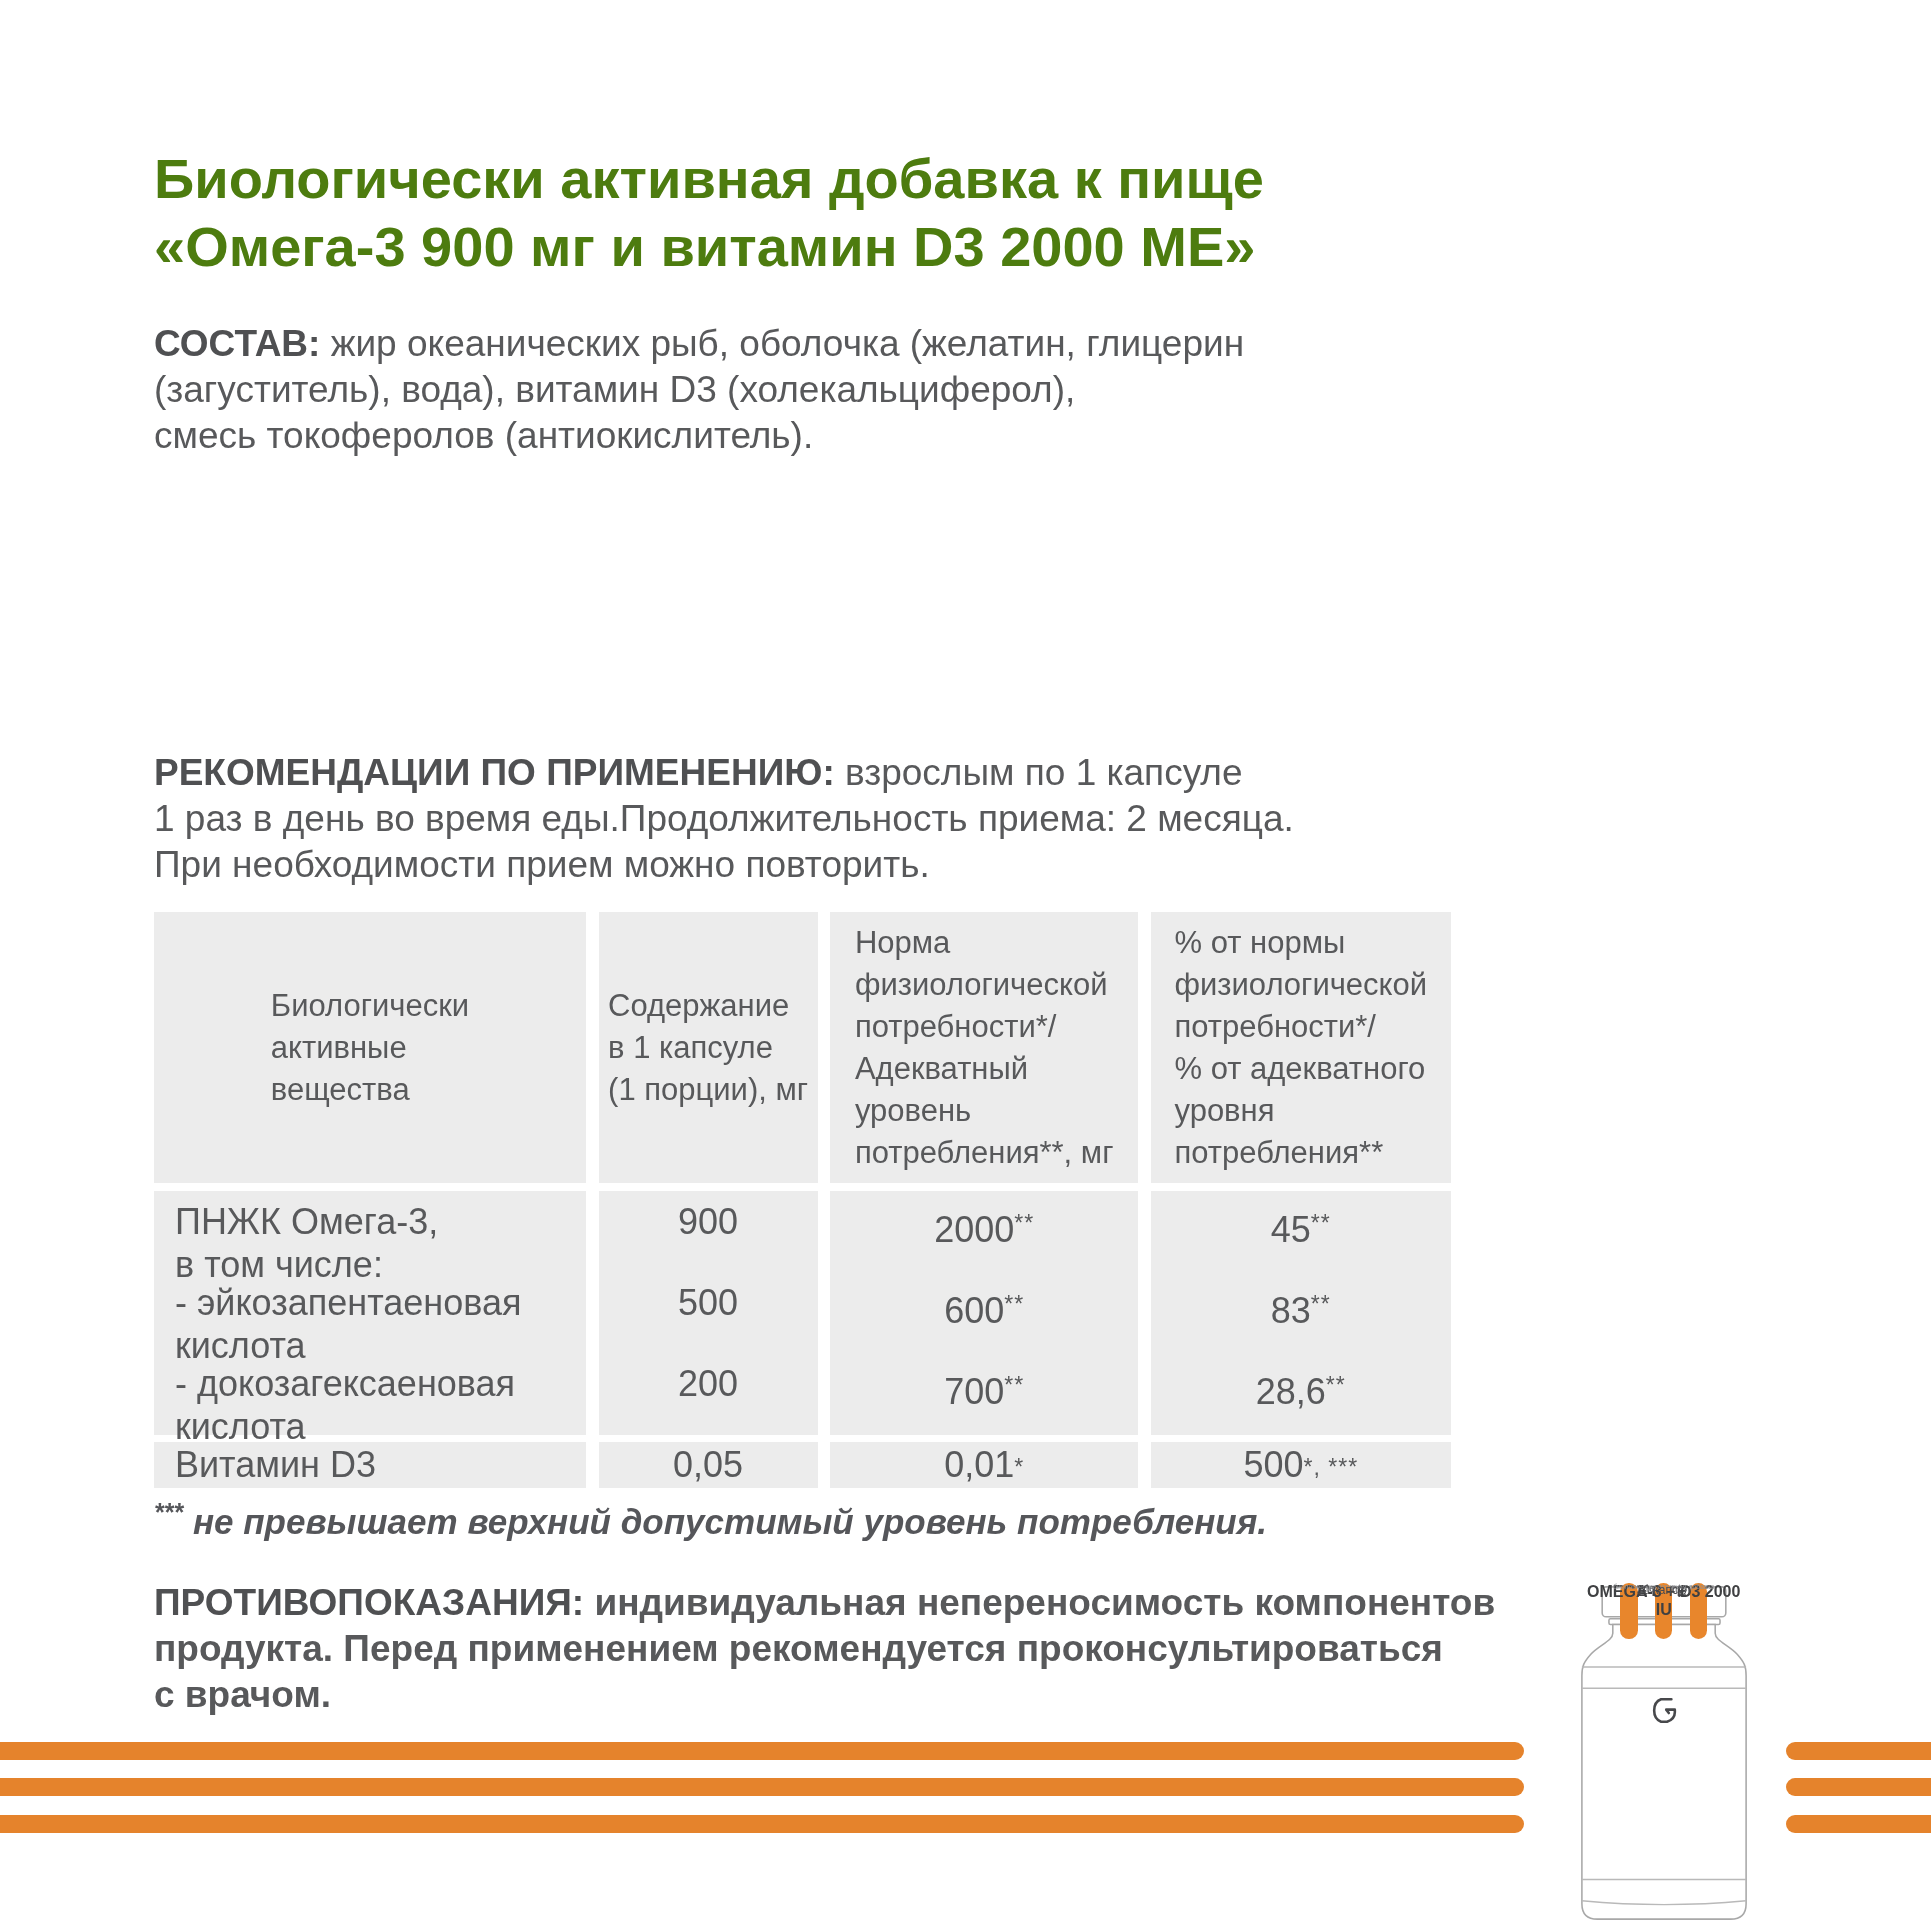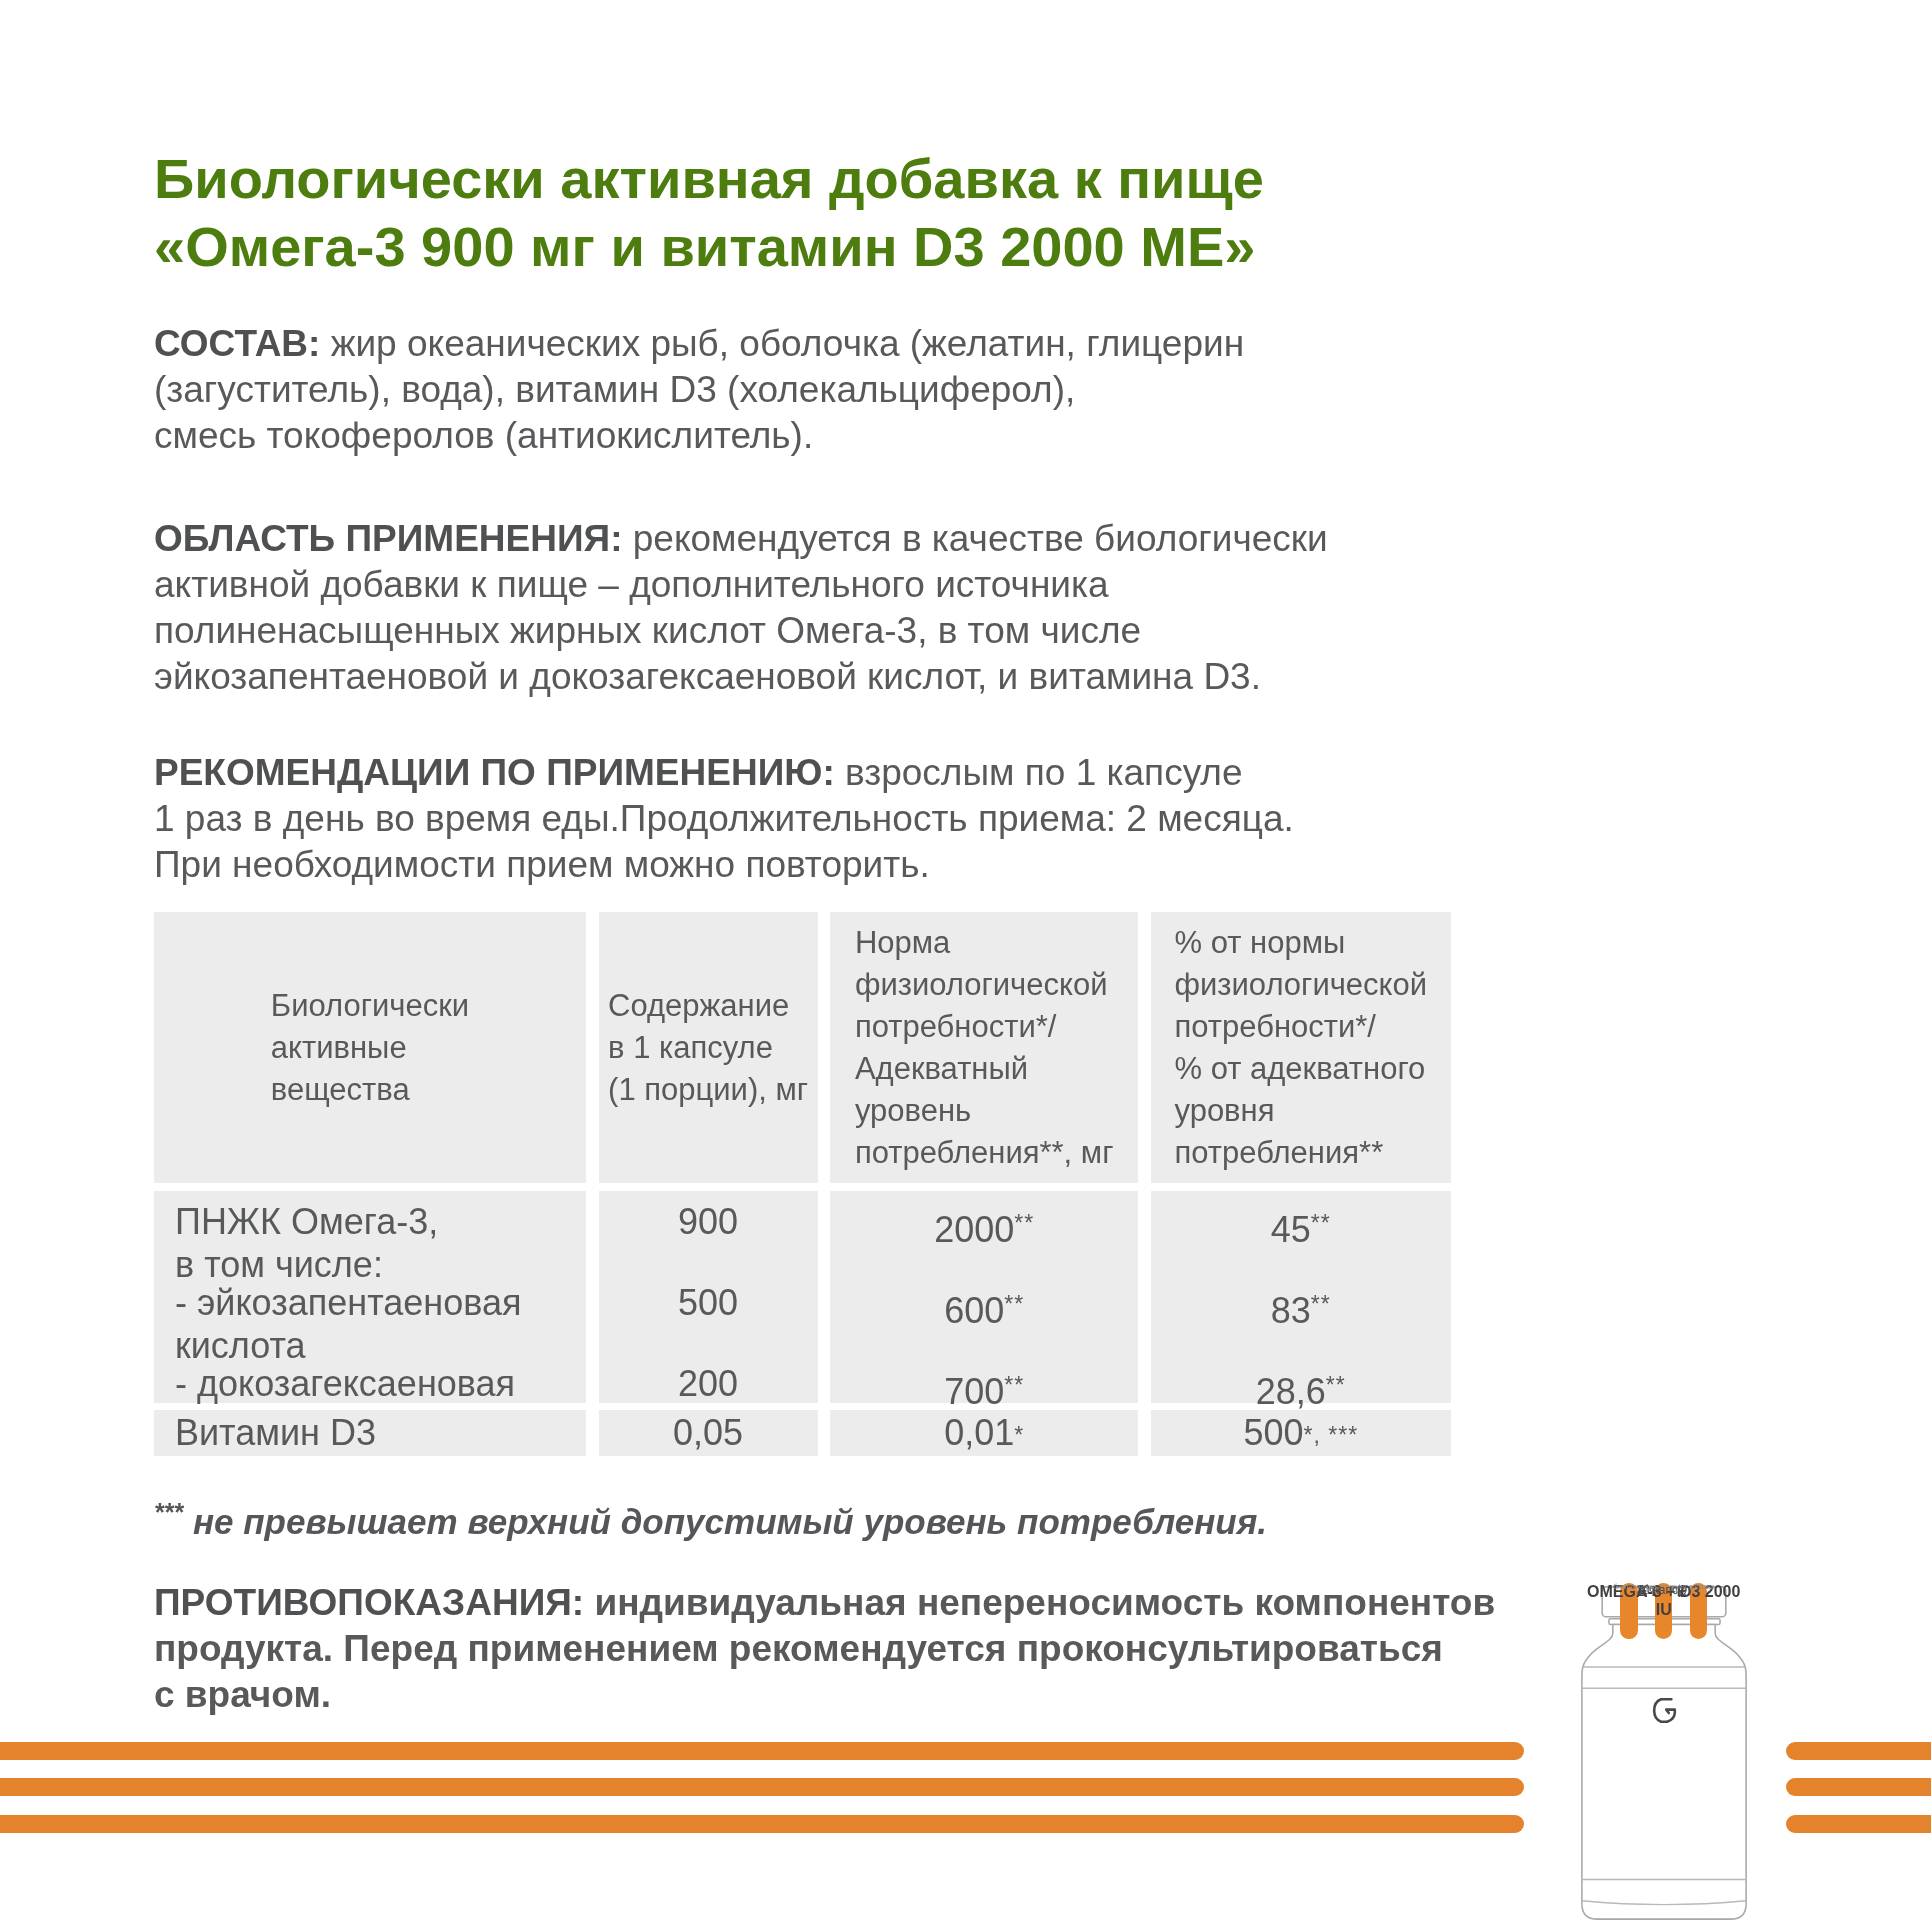--- a/index.html
+++ b/index.html
@@ -17,21 +17,21 @@
   .p-rekom{top:750px;}
   .p-protiv{top:1580px;}
 
   
   .ntable{position:absolute;left:154px;top:912px;width:1295px;}
   .trow{display:grid;grid-template-columns:432px 219px 308px 300px;column-gap:12.6px;}
   .cell{background:#ececec;}
   .thead .cell{height:271px;display:flex;align-items:center;justify-content:center;
                text-align:left;font-size:31px;line-height:42px;}
   .tgroup{margin-top:7.7px;}
-  .tgroup .cell{height:212px;box-sizing:border-box;}
+  .tgroup .cell{height:244px;box-sizing:border-box;}
   .cell.namecol{padding:9.7px 7.7px 0 21px;box-sizing:border-box;}
   .sub{height:81px;font-size:36px;line-height:43px;}
   .numcol .sub{padding-top:9.7px;height:71px;text-align:center;}
   .tvit{margin-top:7.7px;}
   .tvit .cell{height:46px;display:flex;align-items:center;font-size:36px;box-sizing:border-box;}
   .tvit .namecol{padding:0 0 0 21px;}
   .tvit .numcol{justify-content:center;padding:0;}
   sup.mark{font-size:23px;position:relative;top:1.9px;letter-spacing:1px;font-weight:400;}
 
   .footnote{position:absolute;left:154px;top:1498px;margin:0;font-size:35px;font-style:italic;
@@ -63,24 +63,20 @@
 
 <div class="page">
 
   <h1 class="title pre">Биологически активная добавка к пище
 «Омега-3 900 мг и витамин D3 2000 МЕ»</h1>
 
   <p class="para pre p-sostav"><b>СОСТАВ:</b><span> жир океанических рыб, оболочка (желатин, глицерин
 (загуститель), вода), витамин D3 (холекальциферол),
 смесь токоферолов (антиокислитель).</span></p>
 
-  <p class="para pre p-oblast"><b>ОБЛАСТЬ ПРИМЕНЕНИЯ:</b><span> рекомендуется в качестве биологически
-активной добавки к пище – дополнительного источника
-полиненасыщенных жирных кислот Омега-3, в том числе
-эйкозапентаеновой и докозагексаеновой кислот, и витамина D3.</span></p>
 
   <p class="para pre p-rekom"><b>РЕКОМЕНДАЦИИ ПО ПРИМЕНЕНИЮ:</b><span> взрослым по 1 капсуле
 1 раз в день во время еды.Продолжительность приема: 2 месяца.
 При необходимости прием можно повторить.</span></p>
 
   <div class="ntable">
     <div class="trow thead">
       <div class="cell pre">Биологически
 активные
 вещества</div>

